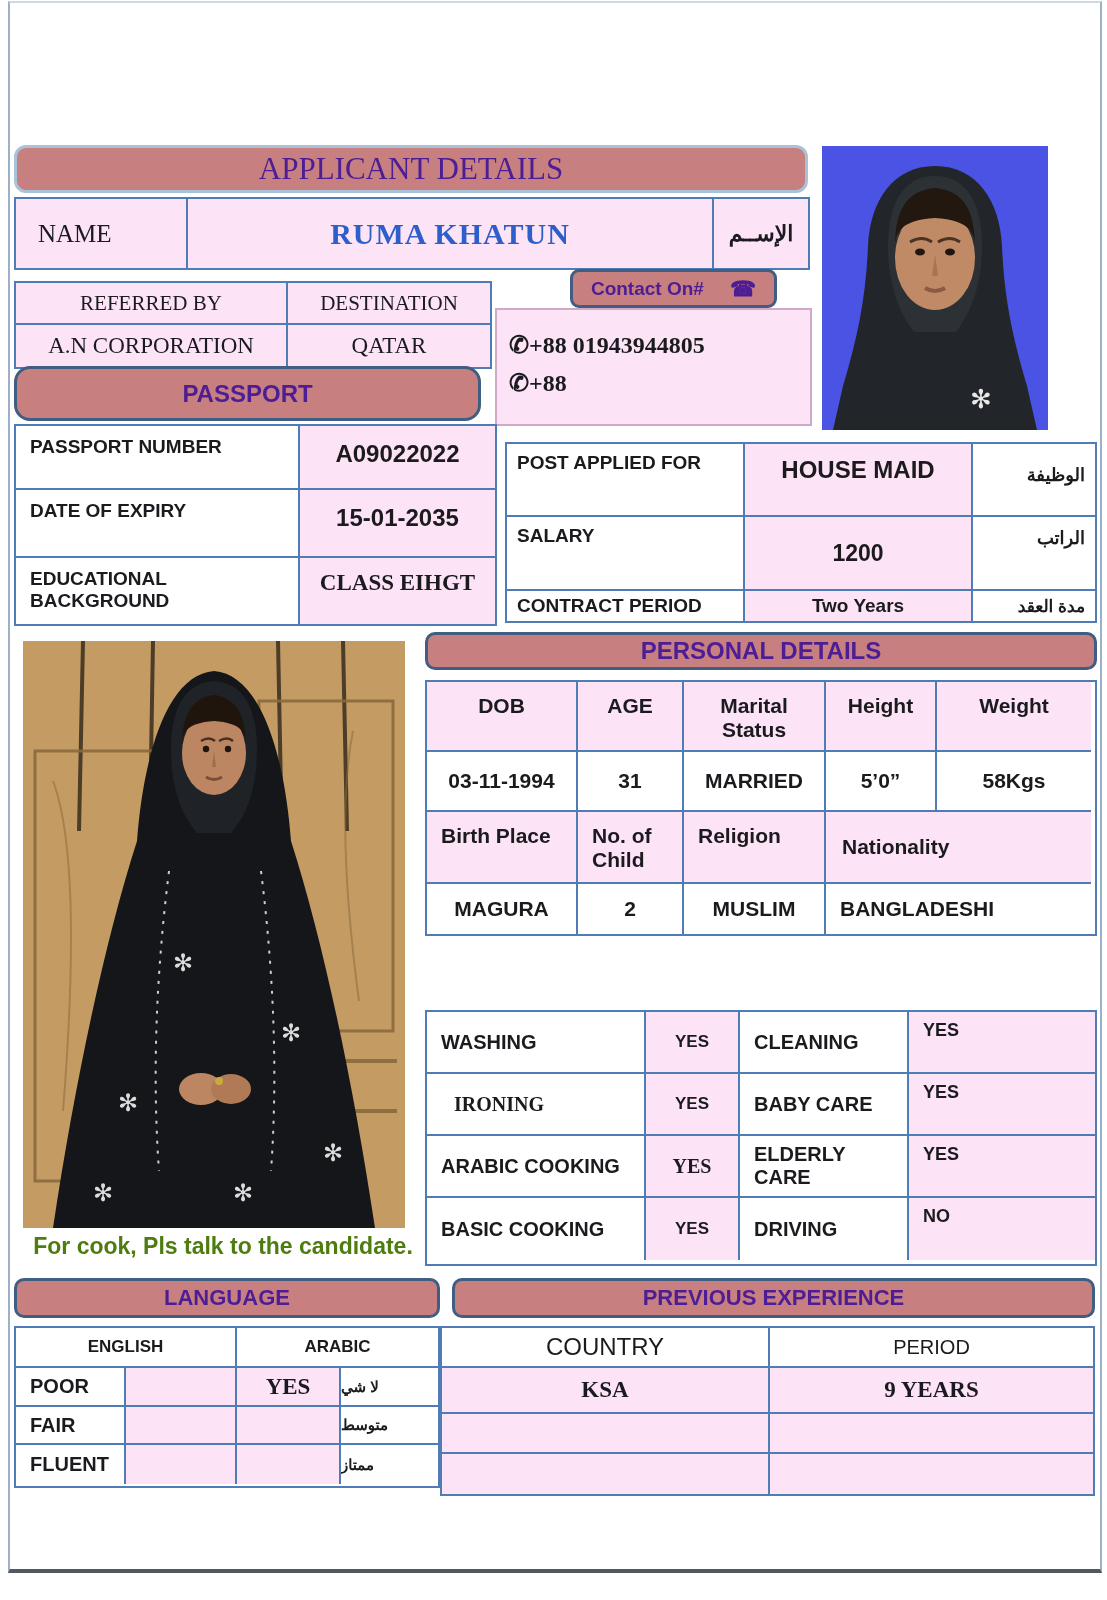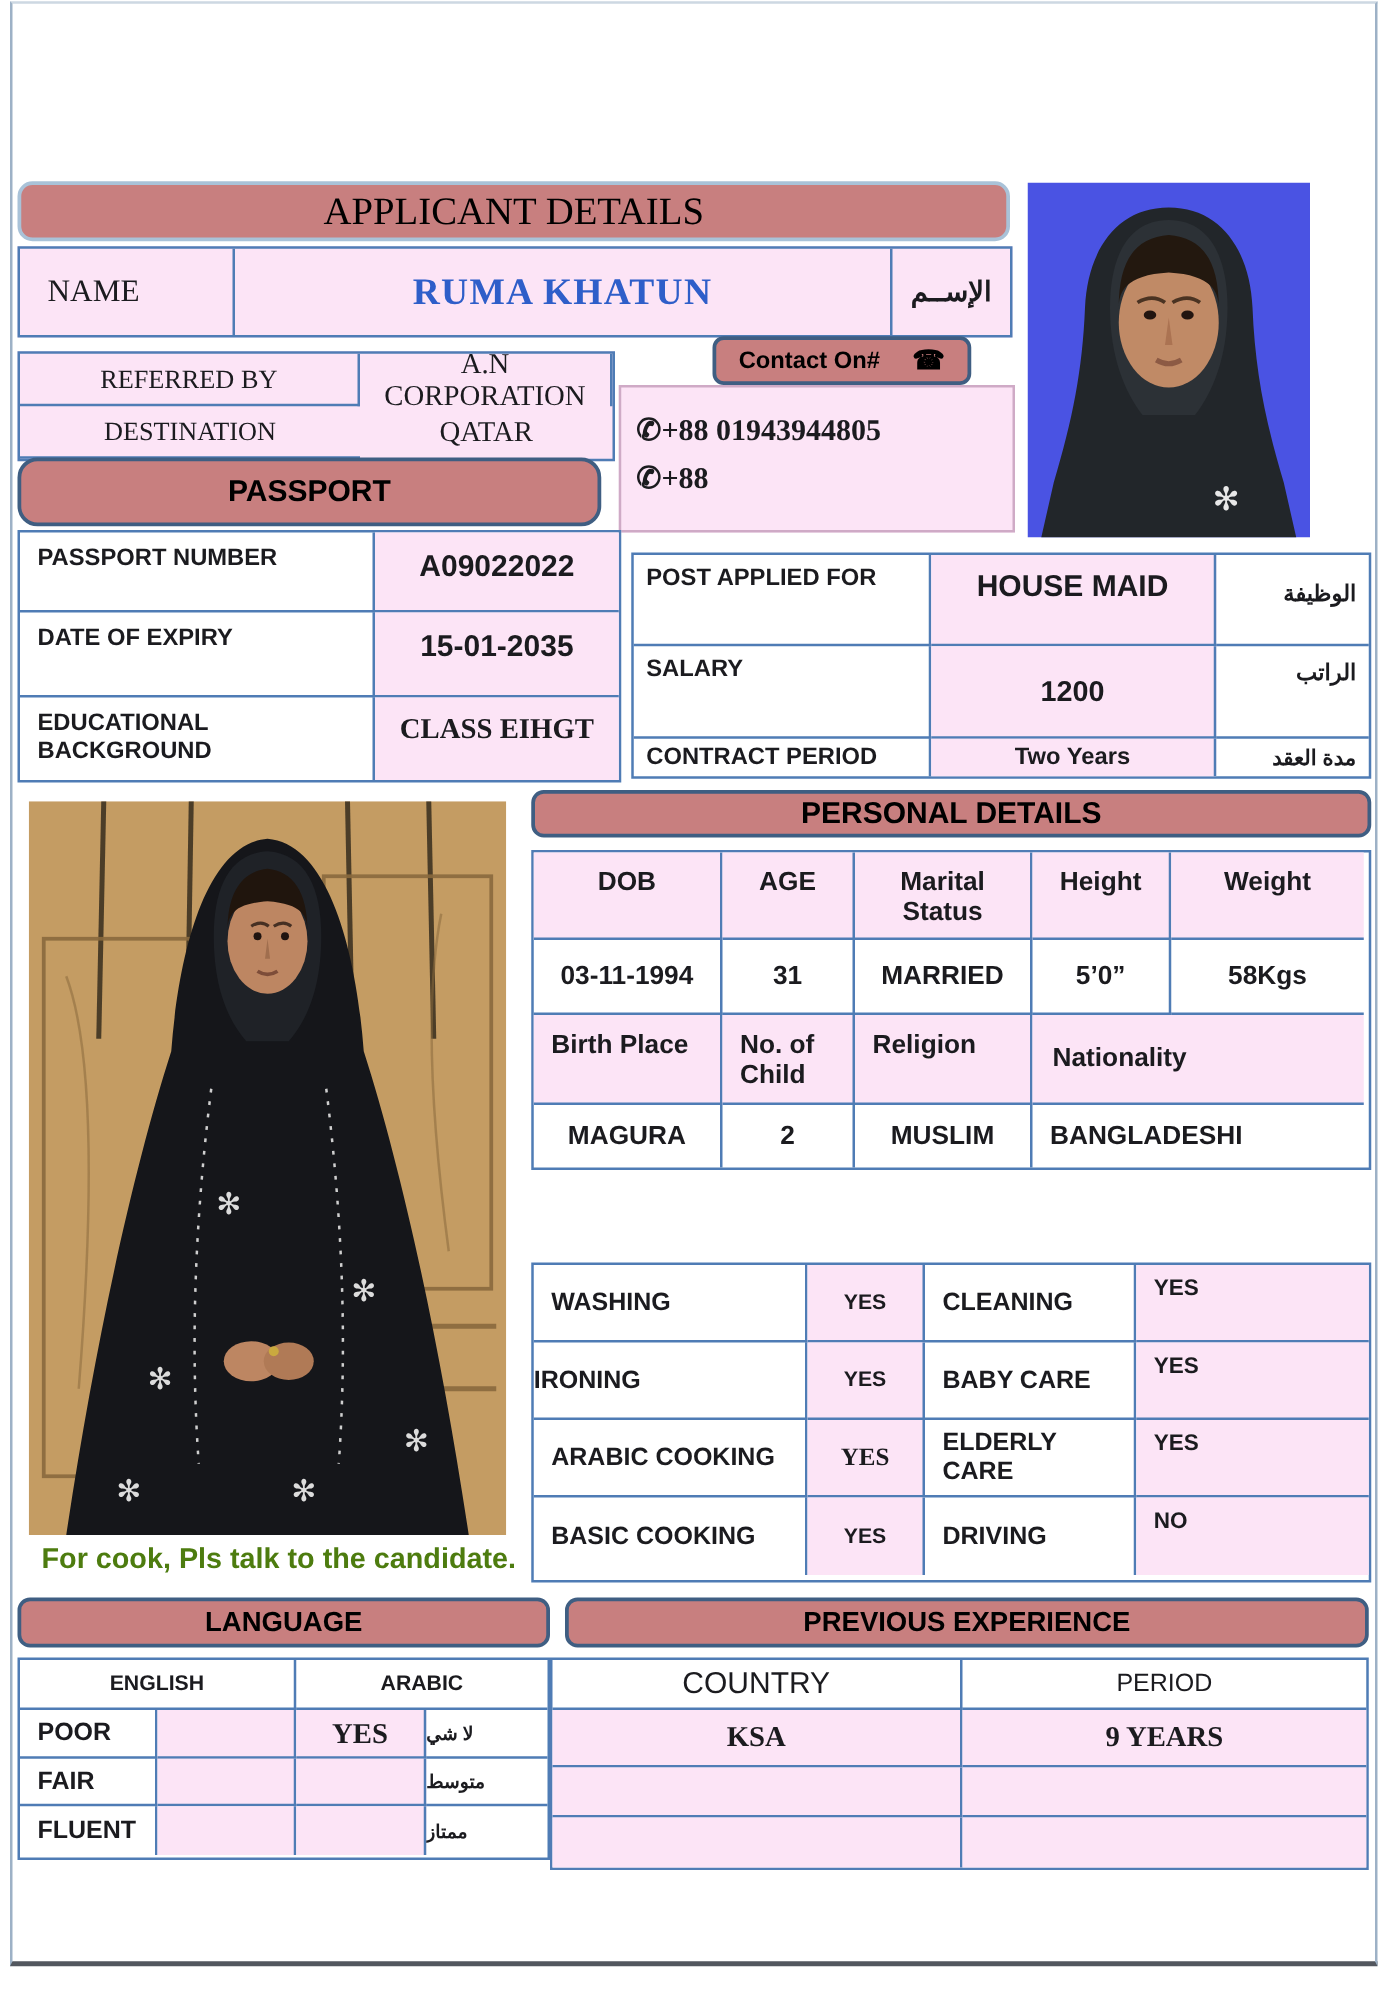--- a/index.html
+++ b/index.html
@@ -12,21 +12,21 @@
   html,body{margin:0;padding:0;background:#ffffff;}
   #page{position:relative;width:1107px;height:1600px;background:#ffffff;overflow:hidden;
         font-family:"Liberation Sans",sans-serif;color:var(--ink);}
   #frame{position:absolute;left:8px;top:1px;width:1090px;height:1566px;
          border-left:2px solid #9db1c6;border-right:2px solid #9db1c6;
          border-top:2px solid #cdd8e2;border-bottom:4px solid #53575f;pointer-events:none;}
   .serif{font-family:"Liberation Serif",serif;}
   .abs{position:absolute;}
   .bar{position:absolute;background:var(--salmon);border:3px solid var(--barborder);
        border-radius:10px;display:flex;align-items:center;justify-content:center;
-       font-weight:bold;color:#000000;box-sizing:border-box;}
+       font-weight:bold;color:#4c1d95;box-sizing:border-box;}
   .tbl{position:absolute;display:grid;box-sizing:border-box;border:2px solid var(--tb);background:#fff;}
   .cell{box-sizing:border-box;display:flex;align-items:center;overflow:hidden;}
   .br{border-right:2px solid var(--tb);}
   .bb{border-bottom:2px solid var(--tb);}
   .pinkbg{background:var(--pink);}
   .ctr{justify-content:center;text-align:center;}
   .top{align-items:flex-start;}
   .bold{font-weight:bold;}
   #title-wrap{position:absolute;left:0;top:56px;width:100%;text-align:center;}
   #main-title{display:inline-block;color:#18a24b;font-weight:800;font-size:46px;letter-spacing:-1px;
@@ -47,22 +47,22 @@
   </div>
 
   <div class="tbl pinkbg" style="left:14px;top:197px;width:796px;height:73px;grid-template-columns:172px 526px 94px;grid-template-rows:69px;">
     <div class="cell br serif" style="padding-left:22px;font-size:25px;">NAME</div>
     <div class="cell br ctr serif" style="font-size:30px;font-weight:bold;color:#2e5ec9;letter-spacing:1px;">RUMA KHATUN</div>
     <div class="cell ctr arabic bold" style="font-size:22px;">الإســم</div>
   </div>
 
   <div class="tbl pinkbg" style="left:14px;top:281px;width:478px;height:88px;grid-template-columns:272px 202px;grid-template-rows:42px 42px;">
     <div class="cell br bb ctr serif" style="font-size:21px;">REFERRED BY</div>
+    <div class="cell bb ctr serif" style="font-size:21px;">DESTINATION</div>
     <div class="cell br ctr serif" style="font-size:23px;">A.N CORPORATION</div>
-    <div class="cell bb ctr serif" style="font-size:21px;">DESTINATION</div>
     <div class="cell ctr serif" style="font-size:23px;">QATAR</div>
   </div>
 
   <div class="bar" style="left:570px;top:269px;width:207px;height:39px;font-size:19px;border-radius:9px;gap:26px;">
     <span>Contact On#</span>
     <span style="font-size:21px;">☎</span>
   </div>
 
   <div class="abs" style="left:495px;top:308px;width:317px;height:118px;background:var(--pink);border:2px solid #cfaac6;box-sizing:border-box;padding:16px 0 0 12px;">
     <div class="serif" style="font-size:24px;font-weight:bold;line-height:38px;">
@@ -127,21 +127,21 @@
   </div>
 
 
   <div class="tbl" style="left:425px;top:1010px;width:672px;height:256px;grid-template-columns:219px 94px 169px 186px;grid-template-rows:62px 62px 62px 62px;">
 
     <div class="cell br bb bold" style="padding-left:14px;font-size:20px;">WASHING</div>
     <div class="cell br bb ctr pinkbg bold" style="font-size:17px;">YES</div>
     <div class="cell br bb bold" style="padding-left:14px;font-size:20px;">CLEANING</div>
     <div class="cell bb top pinkbg bold" style="padding:8px 0 0 14px;font-size:18px;">YES</div>
 
-    <div class="cell br bb bold" style="padding-left:0;font-size:20px;">IRONING</div>
+    <div class="cell br bb bold" style="padding-left:27px;font-size:20px;font-family:Liberation Serif, serif;">IRONING</div>
     <div class="cell br bb ctr pinkbg bold" style="font-size:17px;">YES</div>
     <div class="cell br bb bold" style="padding-left:14px;font-size:20px;">BABY CARE</div>
     <div class="cell bb top pinkbg bold" style="padding:8px 0 0 14px;font-size:18px;">YES</div>
 
     <div class="cell br bb bold" style="padding-left:14px;font-size:20px;">ARABIC COOKING</div>
     <div class="cell br bb ctr pinkbg serif" style="font-size:20px;font-weight:bold;">YES</div>
     <div class="cell br bb bold" style="padding-left:14px;font-size:20px;">ELDERLY CARE</div>
     <div class="cell bb top pinkbg bold" style="padding:8px 0 0 14px;font-size:18px;">YES</div>
 
     <div class="cell br bold" style="padding-left:14px;font-size:20px;">BASIC COOKING</div>

